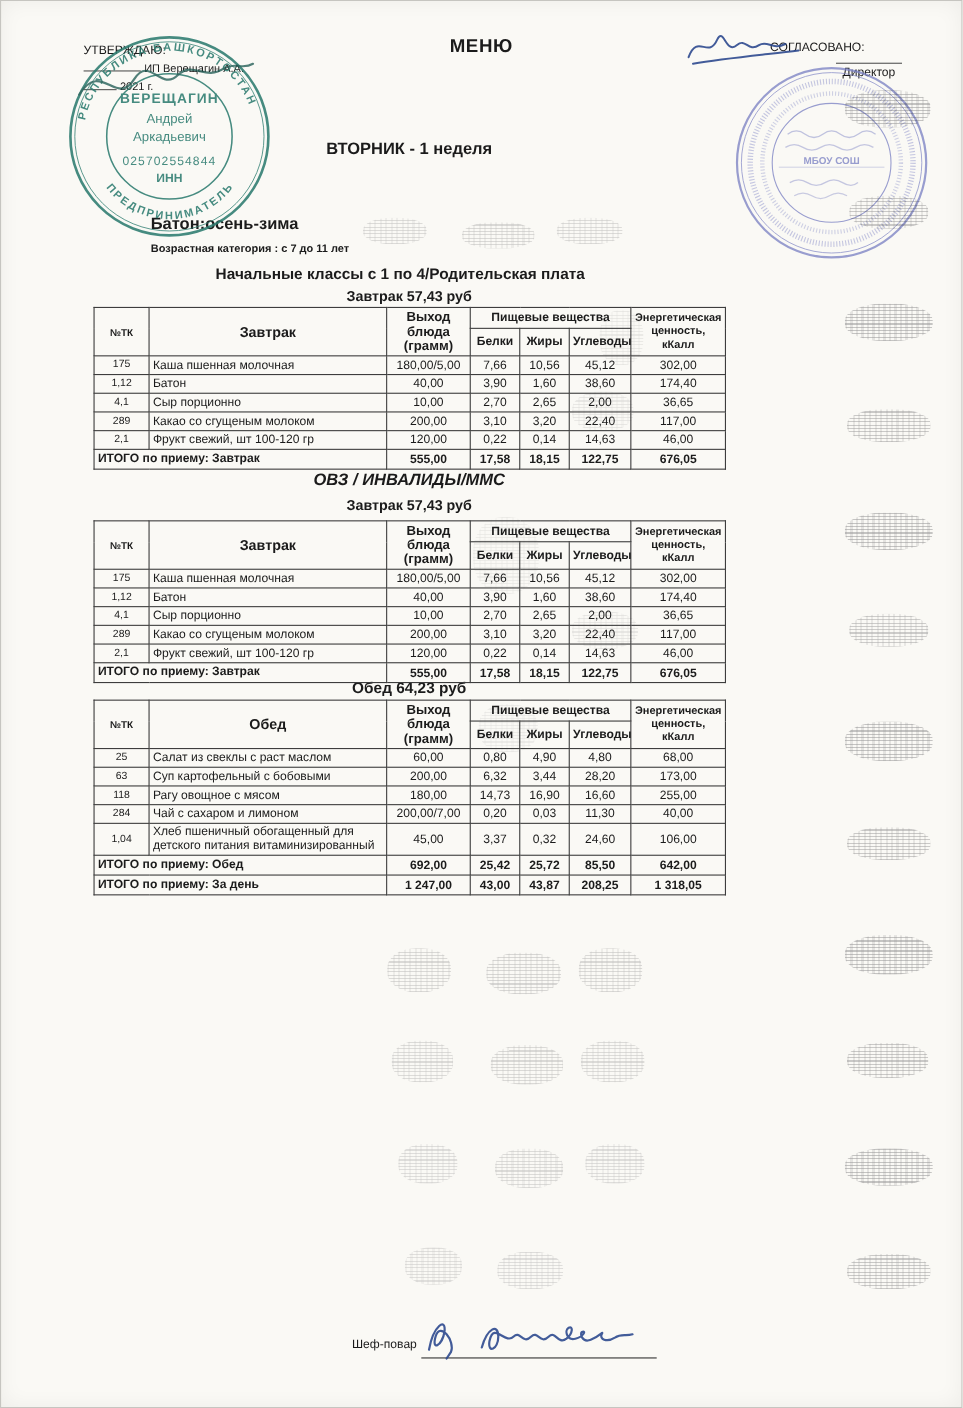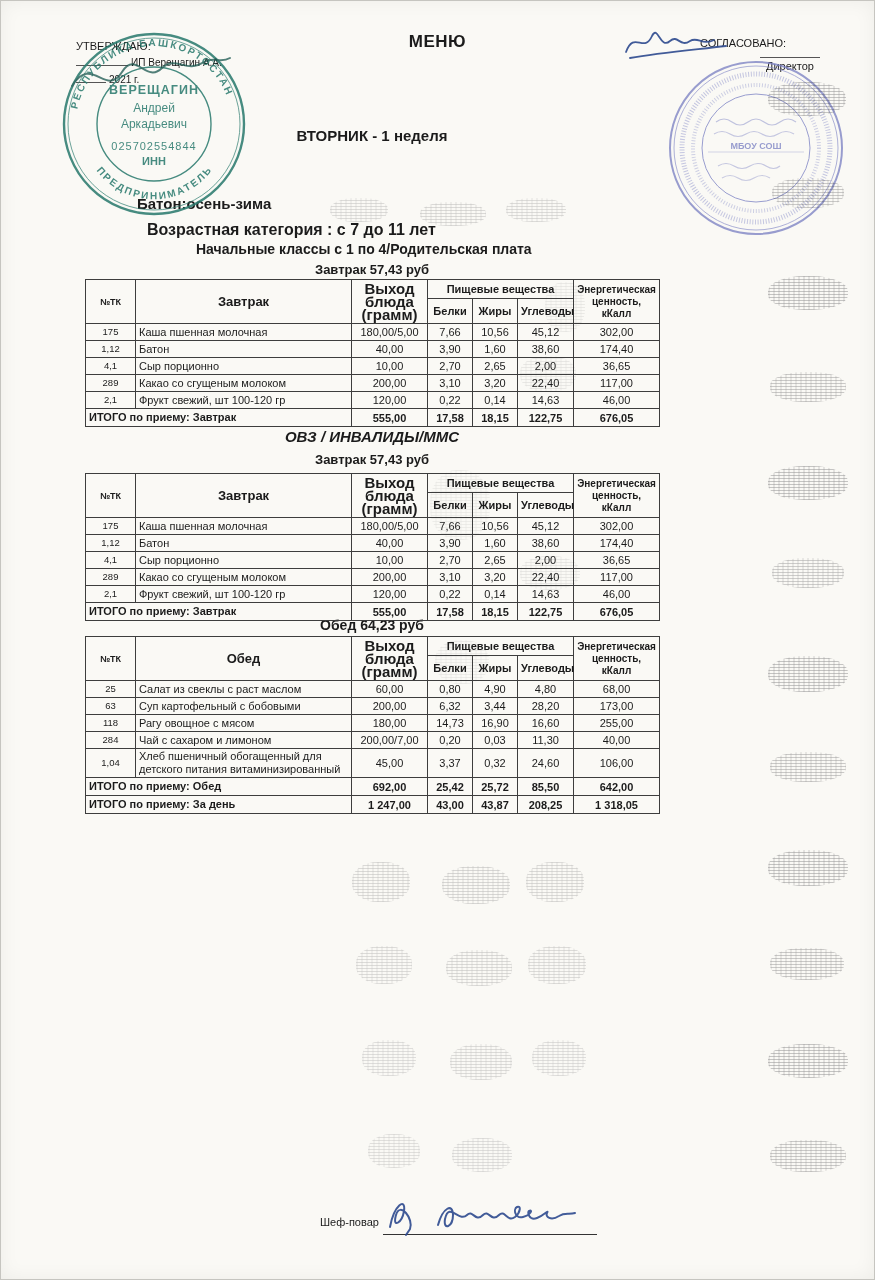--- a/index.html
+++ b/index.html
@@ -12,35 +12,35 @@
   .approve{left:76px;top:38px;font-size:11px;line-height:16px;z-index:1;width:190px;}
   .uline{display:inline-block;width:52px;border-bottom:1px solid #555;height:10px;}
   .small{font-size:10px;margin-top:36px;}
   .menu-title{left:0;width:875px;top:32px;text-align:center;font-size:17px;font-weight:bold;letter-spacing:.5px;}
   .agree{left:700px;top:37px;font-size:11px;z-index:1;}
   .agree-role{left:760px;top:57px;font-size:11px;border-top:1px solid #555;padding:2px 6px 0 6px;}
 
   
   .day-title{left:85px;width:574px;top:127px;text-align:center;font-size:15px;font-weight:bold;}
   .season{left:137px;top:195px;font-size:15px;font-weight:bold;}
-  .age{left:147px;top:221px;font-size:16px;font-weight:bold;}
+  .age{left:137px;top:221px;font-size:10px;font-weight:bold;}
   .sect1{left:196px;top:241px;font-size:14px;font-weight:bold;}
   .price1{left:85px;width:574px;top:262px;text-align:center;font-size:13px;font-weight:bold;}
   .sect2{left:85px;width:574px;top:428px;text-align:center;font-size:15px;font-weight:bold;font-style:italic;}
   .price2{left:85px;width:574px;top:452px;text-align:center;font-size:13px;font-weight:bold;}
   .price3{left:85px;width:574px;top:617px;text-align:center;font-size:14px;font-weight:bold;}
 
   
   table.menu{position:absolute;left:85px;border-collapse:collapse;table-layout:fixed;width:574px;font-size:11px;z-index:1;}
   table.menu th,table.menu td{border:1px solid #3d3d3d;padding:1px 3px;vertical-align:middle;}
   table.menu th{font-weight:bold;text-align:center;}
   .t1{top:279px;} .t2{top:473px;} .t3{top:636px;}
   .c-tk{font-weight:normal;font-size:9px;}
   .c-name{font-size:13px;}
-  .c-out{font-size:15px;line-height:13px;}
+  .c-out{font-size:12px;line-height:13px;}
   .c-nutr{font-weight:normal;font-size:11px;height:16px;}
   .c-energy{font-weight:normal;font-size:10px;text-align:left;line-height:12px;padding-left:4px;margin-left:28px;}
   .c-sub{font-size:11px;height:22px;}
   td.td-num{text-align:center;line-height:14px;}
   td.td-name{text-align:left;padding-left:4px;line-height:13px;}
   td.td-tk{text-align:center;font-size:9.5px;line-height:14px;}
   tr.total-row td{font-weight:bold;}
   td.td-total{text-align:left;padding-left:4px;font-size:11px;line-height:15px;}
 
   

